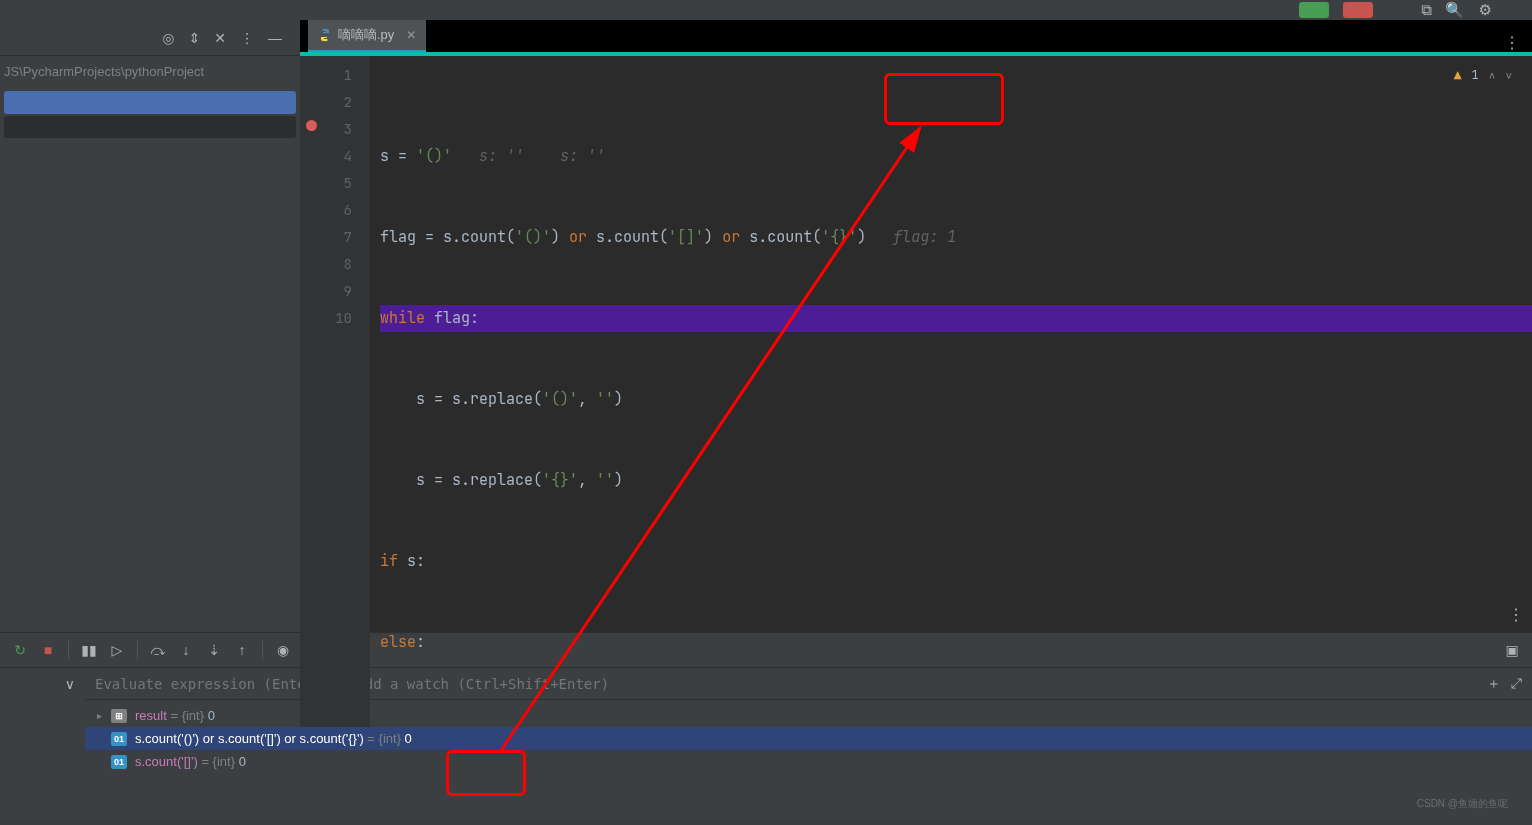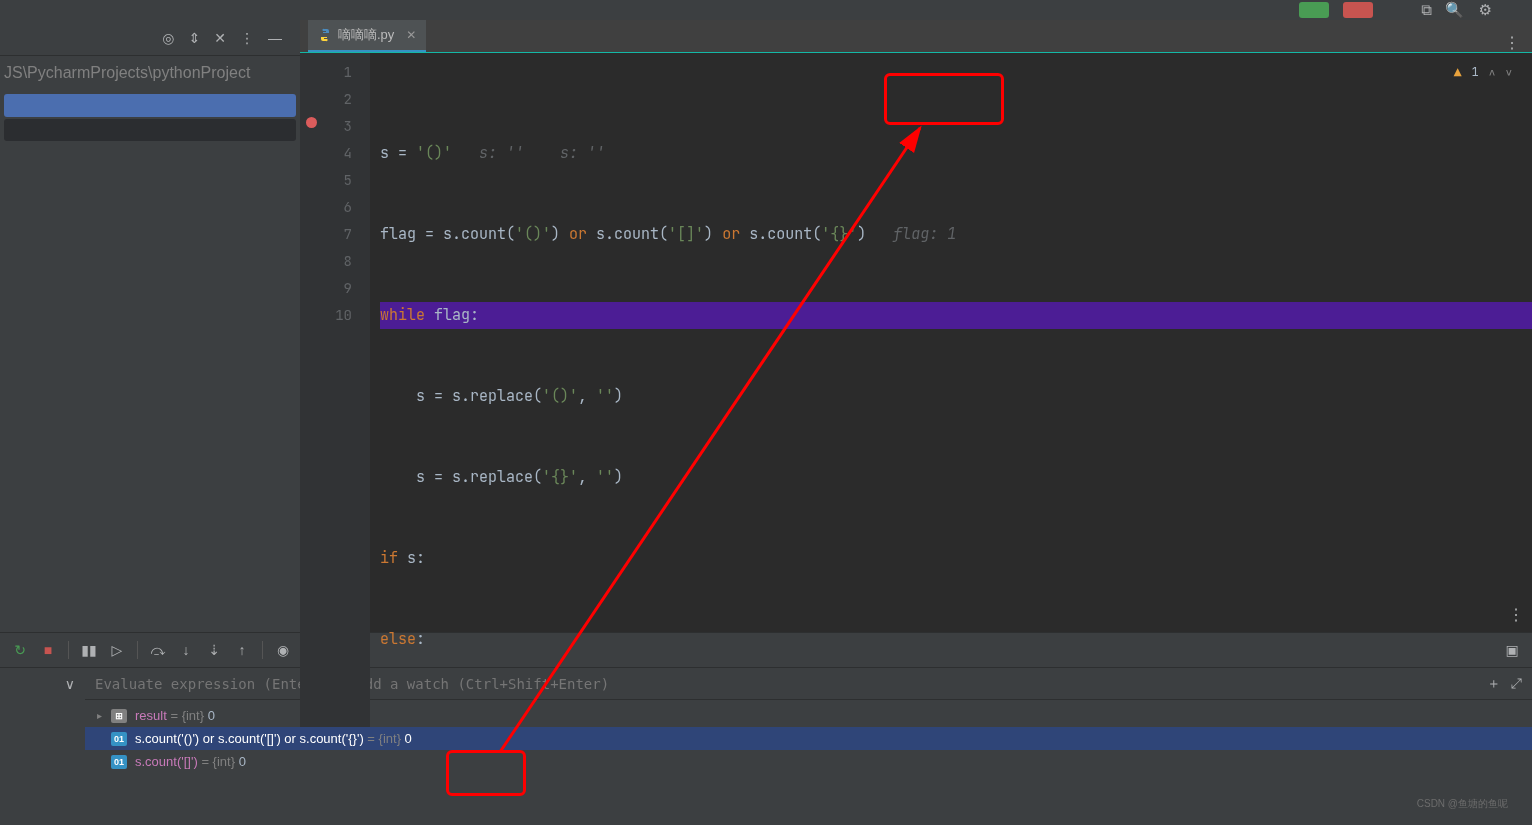--- a/index.html
+++ b/index.html
@@ -40,21 +40,21 @@
   justify-content: flex-end;
   align-items: center;
   gap: 14px;
   padding: 0 18px;
   color: #afb1b3;
 }
 .left-header span { font-size: 14px; }
 .breadcrumb {
   padding: 8px 4px;
   color: #808080;
-  font-size: 16px;
+  font-size: 13px;
   white-space: nowrap;
   overflow: hidden;
 }
 .left-list { padding: 4px; }
 .left-list-item {
   padding: 4px 10px;
   border-radius: 3px;
   color: #ccc;
   margin-bottom: 2px;
 }
@@ -65,25 +65,25 @@
 }
 .editor-area {
   flex: 1;
   background: #2b2b2b;
   display: flex;
   flex-direction: column;
   position: relative;
 }
 .tab-bar {
   height: 36px;
-  background: #404040;
+  background: #000000;
   display: flex;
   align-items: flex-end;
   padding-left: 8px;
-  border-bottom: 1px solid #14b8a6;
+  border-bottom: 4px solid #14b8a6;
   position: relative;
 }
 .tab {
   display: flex;
   align-items: center;
   gap: 6px;
   padding: 6px 10px;
   background: #4e5254;
   border-bottom: 2px solid #3592c4;
   color: #bbb;

